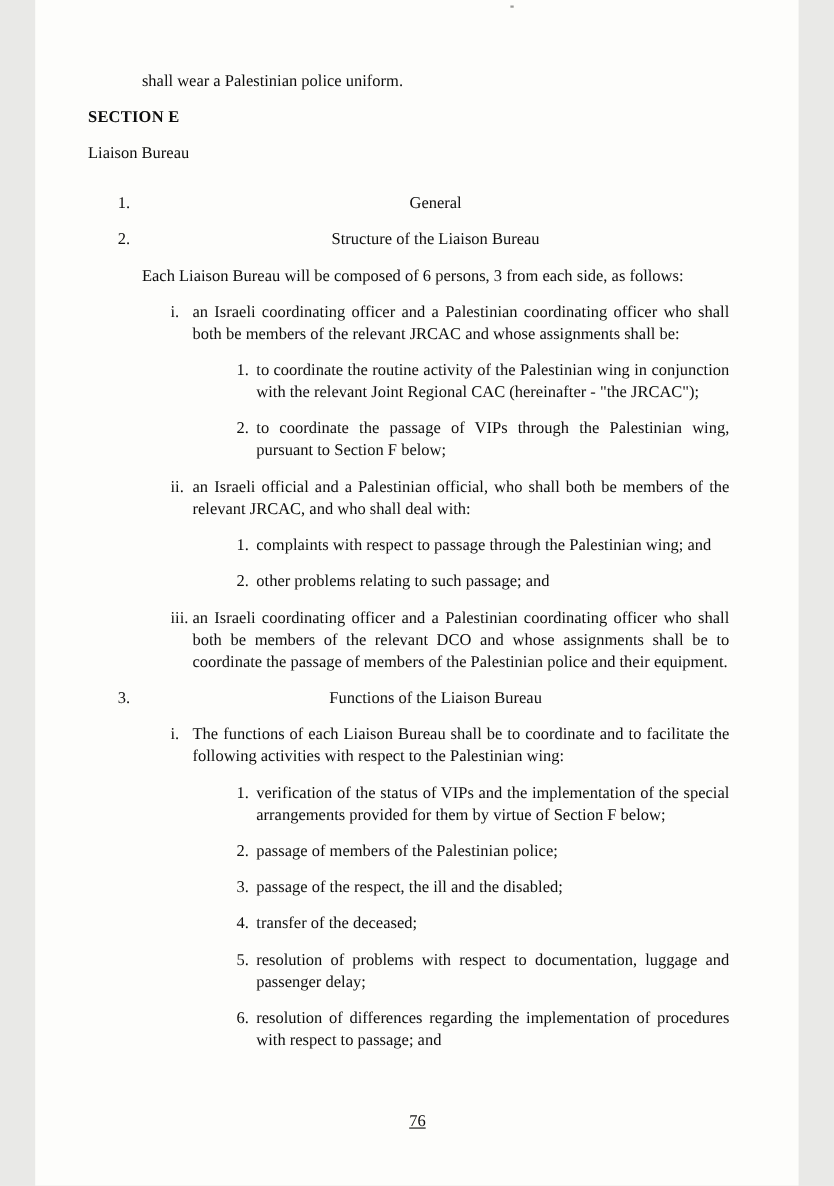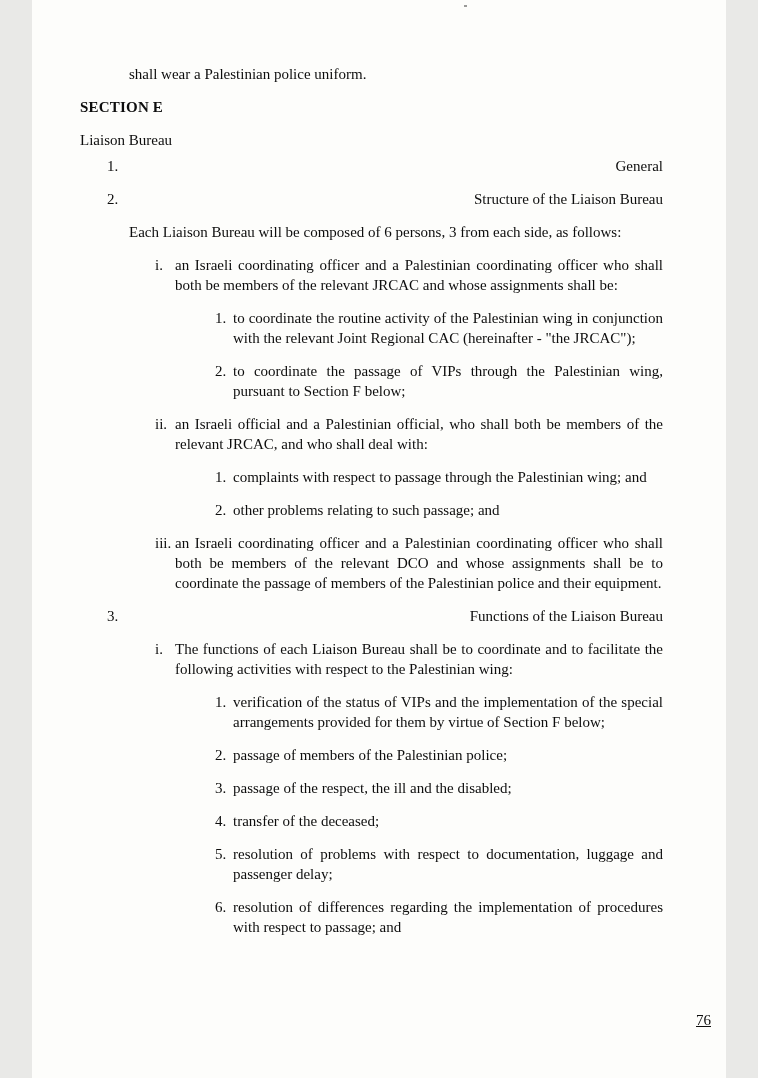--- a/index.html
+++ b/index.html
@@ -30,50 +30,50 @@
   }
   .intro {
     margin: 0 0 13px 49px;
   }
   .h1 {
     font-weight: bold;
     margin: 0 0 13px 0;
     letter-spacing: 0.2px;
   }
   .h2 {
-    margin: 0 0 6px 0;
+    margin: 0 0 25px 0;
   }
   .row {
     display: flex;
     margin: 0 0 13px 0;
   }
   .row .num {
     flex: 0 0 auto;
   }
   .row .txt {
     flex: 1 1 auto;
     text-align: justify;
   }
   .lvl1 { margin-left: 27px; }
   .lvl1 > .num { width: 22px; }
-  .lvl1 > .txt { text-align: right; }
+  .lvl1 > .txt { text-align: center; }
   .body1 {
     margin: 0 0 13px 49px;
     text-align: justify;
   }
   .lvl2 { margin-left: 75px; }
   .lvl2 > .num { width: 20px; }
   .lvl3 { margin-left: 135px; }
   .lvl3 > .num { width: 18px; }
   .pageno {
     position: absolute;
     bottom: 48px;
     left: 16px;
     right: 15px;
-    text-align: right;
+    text-align: center;
     text-decoration: underline;
   }
 </style>
 </head>
 <body>
 
 <div class="page">
   <div class="scan-artifact"></div>
 
   <p class="intro">shall wear a Palestinian police uniform.</p>

